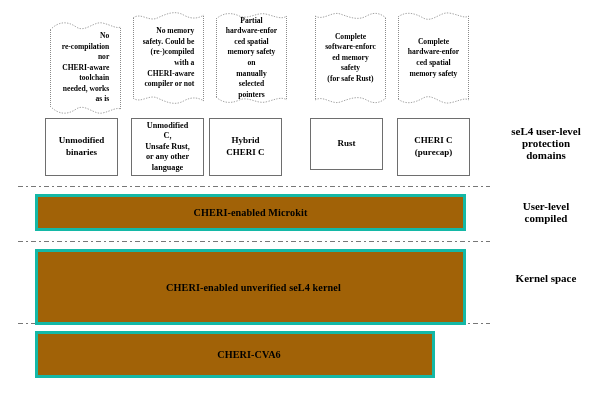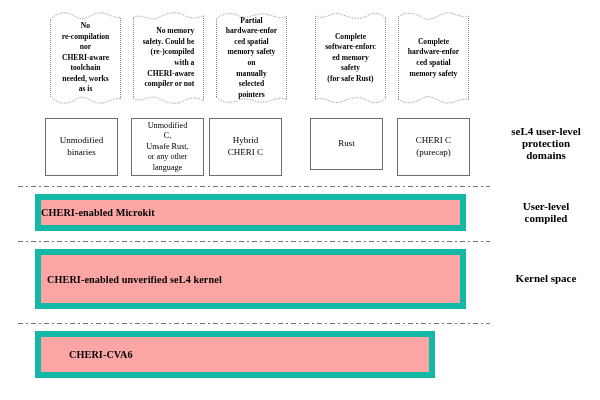--- a/index.html
+++ b/index.html
@@ -58,35 +58,35 @@
     border: 1px solid #6e6e6e;
     background: #ffffff;
     display: flex;
     align-items: center;
     justify-content: center;
     text-align: center;
   }
   .dbox-text {
     font-size: 9px;
     line-height: 11.6px;
-    font-weight: normal;
+    font-weight: bold;
     padding: 0 3px;
     white-space: pre-line;
   }
   .dbox.small .dbox-text { font-size: 8.2px; line-height: 10.6px; }
 
   
   .bar {
     position: absolute;
     box-sizing: border-box;
-    border: 6px solid #14b8a6;
-    background: #fca5a5;
+    border: 3px solid #14b8a6;
+    background: #a16207;
     display: flex;
     align-items: center;
-    justify-content: flex-start;
+    justify-content: center;
     text-align: center;
   }
   .bar-text {
     font-size: 10.2px;
     font-weight: bold;
     letter-spacing: 0.1px;
   }
 
   
   .sep {
@@ -112,21 +112,21 @@
     line-height: 11.8px;
     font-weight: bold;
     white-space: pre-line;
   }
 </style>
 </head>
 <body>
 
 <div id="stage">
 
-  <div class="note" style="left:50px; top:11px; width:71px; height:94px;">
+  <div class="note" style="left:50px; top:21px; width:71px; height:94px;text-align:right;">
     <svg class="wave top" viewBox="0 0 73 11" preserveAspectRatio="none">
       <path d="M0,10 C9,1 18,1 27,7 C36,13 45,1 54,3 C63,5 68,9 73,7 L73,-2 L0,-2 Z" fill="#ffffff"></path>
       <path d="M0,10 C9,1 18,1 27,7 C36,13 45,1 54,3 C63,5 68,9 73,7" fill="none" stroke="#8a8a8a" stroke-width="0.8" stroke-dasharray="1.4 1.4"></path>
     </svg>
     <div class="note-text">No
 re-compilation
 nor
 CHERI-aware
 toolchain
 needed, works
@@ -232,21 +232,21 @@
   </div>
 
   <div class="sep" style="left:18px; top:185px; width:472px;"></div>
   <div class="sep" style="left:18px; top:240px; width:472px;"></div>
   <div class="sep" style="left:18px; top:322px; width:472px;"></div>
 
   <div class="bar" style="left:35px; top:194px; width:431px; height:37px;">
     <div class="bar-text">CHERI-enabled Microkit</div>
   </div>
 
-  <div class="bar" style="left:35px; top:249px; width:431px; height:60px;padding-left:6px;">
+  <div class="bar" style="left:35px; top:249px; width:431px; height:76px;padding-left:6px;">
     <div class="bar-text">CHERI-enabled unverified seL4 kernel</div>
   </div>
 
   <div class="bar" style="left:35px; top:331px; width:400px; height:47px;padding-left:28px;">
     <div class="bar-text">CHERI-CVA6</div>
   </div>
 
   <div class="side" style="left:494px; top:126px; width:104px;">seL4 user-level
 protection
 domains</div>

